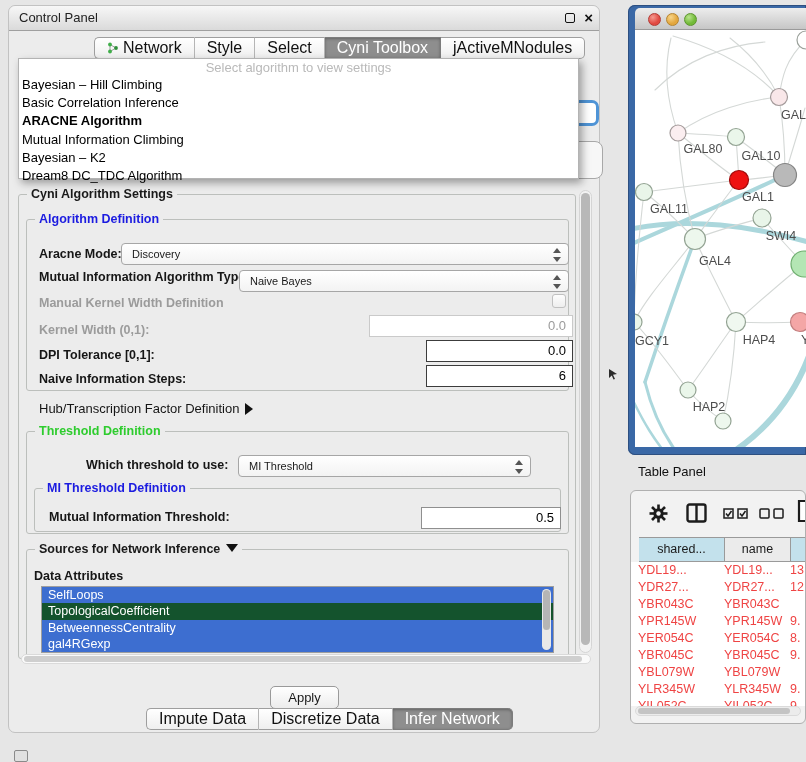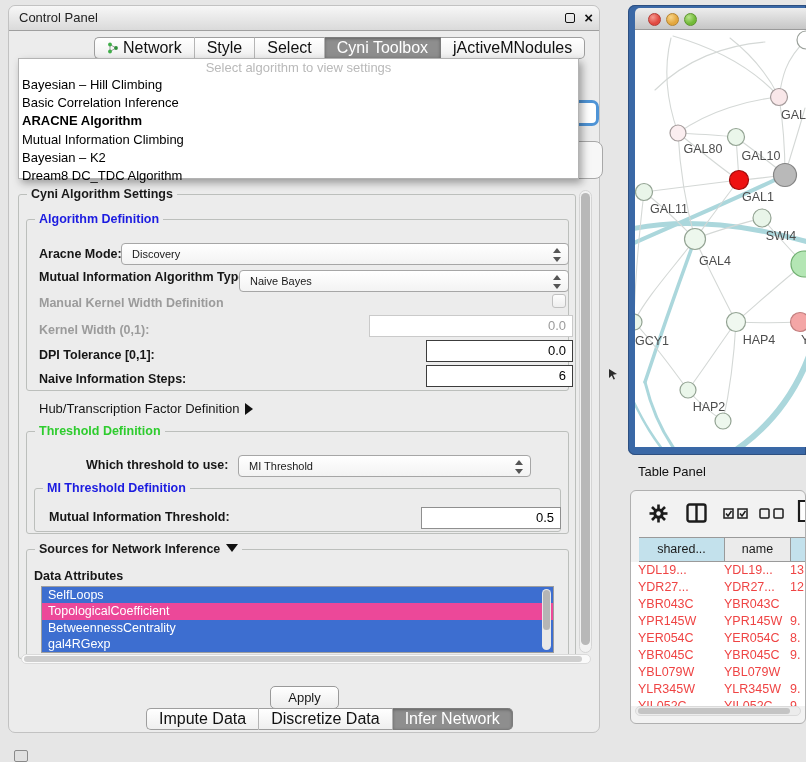--- a/index.html
+++ b/index.html
@@ -205,21 +205,21 @@
     <span class="lbl" style="left:40px;top:504px;">Mutual Information Threshold:</span>
     <div class="fld" style="left:412px;top:501px;width:140px;border-color:#8f8f8f;">0.5</div>
 
     <div class="grp" style="left:17px;top:543px;width:543px;height:108px;">
       <span class="gt"><span>Sources for Network Inference</span><span class="tri-down"></span></span>
     </div>
     <span class="lbl" style="left:25px;top:563px;">Data Attributes</span>
     <div class="attr-list" style="left:32px;top:580px;width:513px;height:67px;">
       <div id="attrItems">
           <div class="attr-item" style="background: rgb(61, 110, 208);">SelfLoops</div>
-          <div class="attr-item" style="background: #ec4899;">TopologicalCoefficient</div>
+          <div class="attr-item" style="background: #14532d;">TopologicalCoefficient</div>
           <div class="attr-item" style="background: rgb(61, 110, 208);">BetweennessCentrality</div>
           <div class="attr-item" style="background: rgb(61, 110, 208);">gal4RGexp</div>
         </div>
       <div class="alist-sb">
           <div class="th"></div>
         </div>
     </div>
 
     <div class="vsb" style="left:570px;top:184px;height:463px;">
       <div class="th" style="height:452px;"></div>

